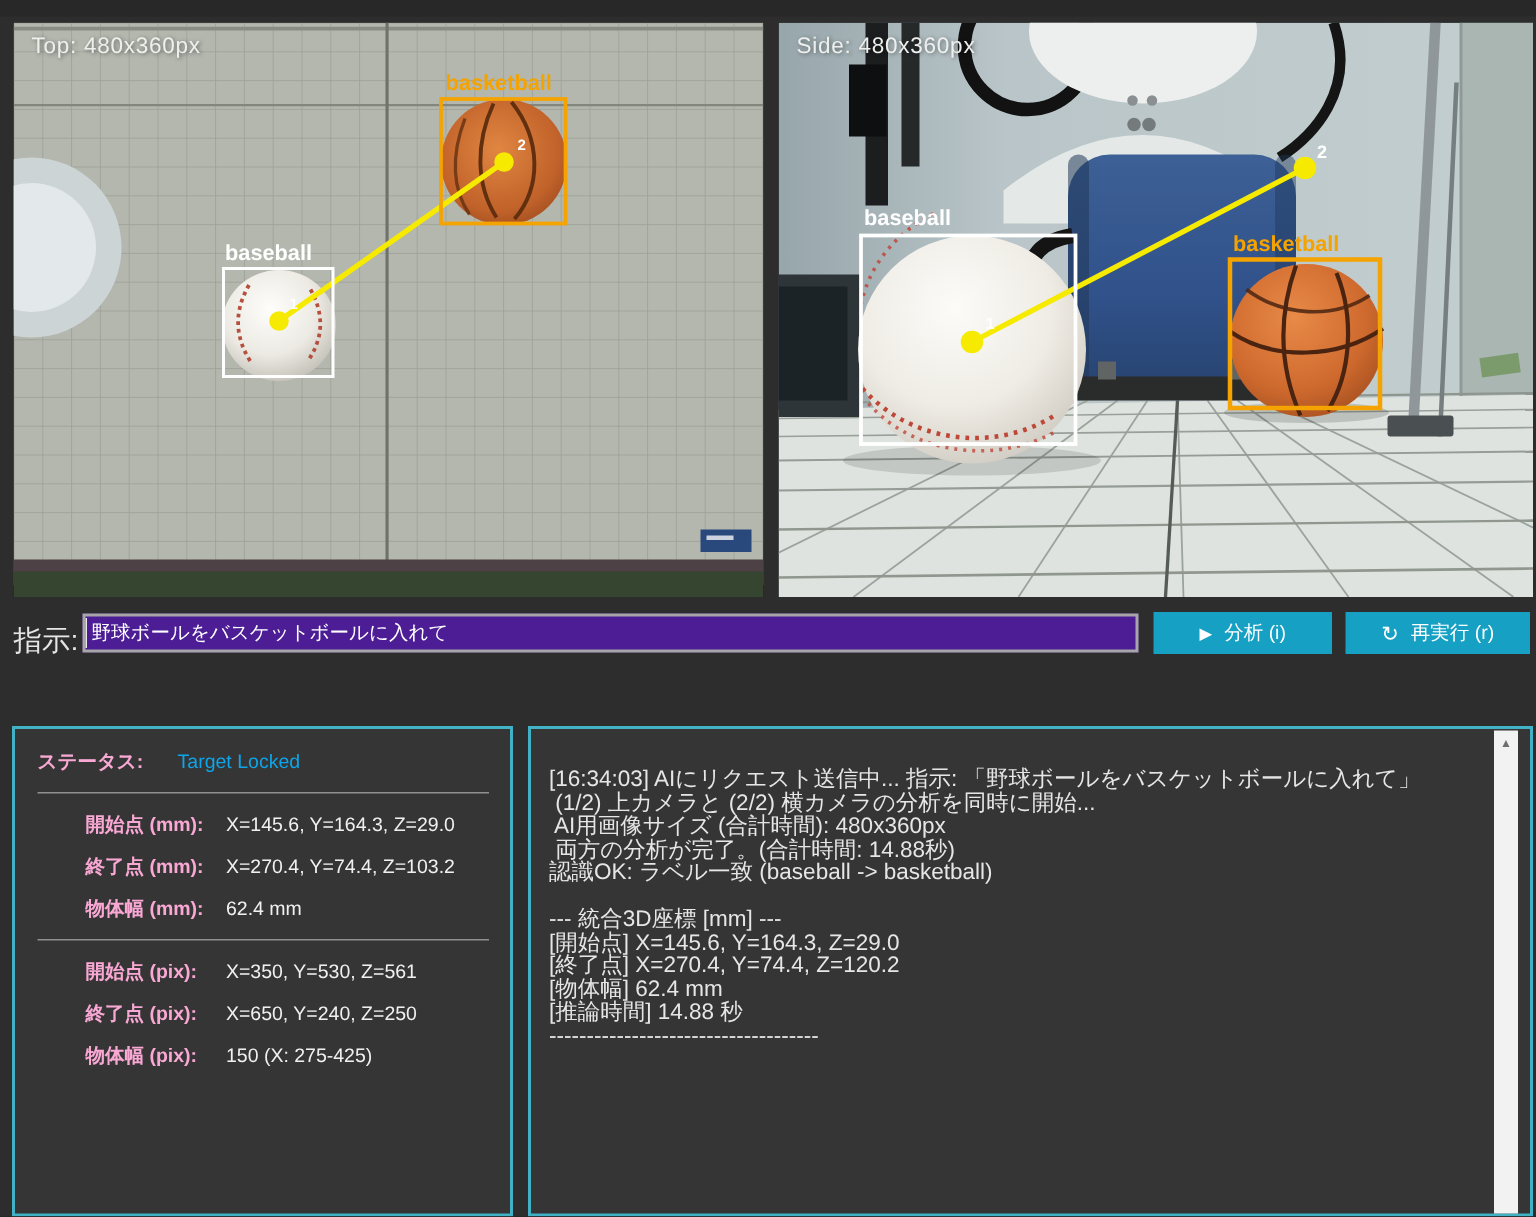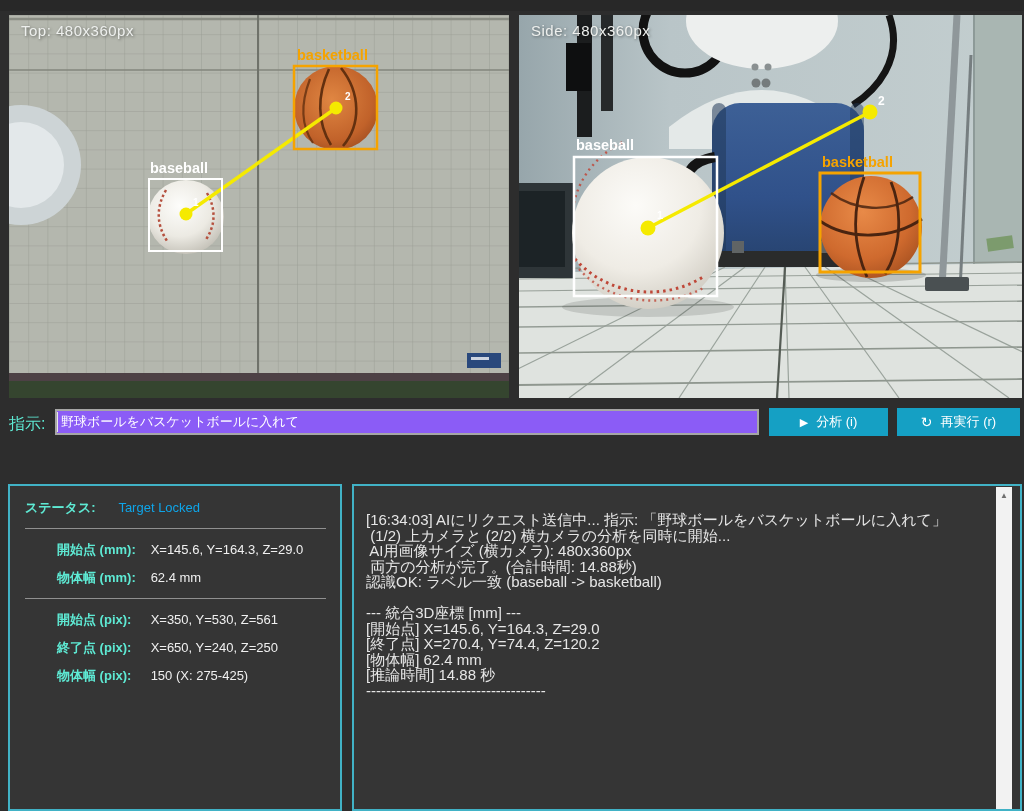--- a/index.html
+++ b/index.html
@@ -13,23 +13,23 @@
   #cam-top   { left:9px;   width:500px; height:383px; }
   #cam-side  { left:519px; width:503px; height:383px; }
   .cam-panel svg { position:absolute; left:0; top:0; }
   .cam-title { position:absolute; left:12px; top:7px; font-size:15px; color:#eef0ee;
                letter-spacing:.5px; text-shadow:1px 1px 3px rgba(0,0,0,.45); }
   .det-white  { fill:#ffffff; font-size:14.5px; font-weight:bold; }
   .det-orange { fill:#f5a300; font-size:14.5px; font-weight:bold; }
   .marker { fill:#ffffff; font-size:10px; font-weight:bold; }
 
   
-  .instr-label { position:absolute; left:9px; top:414px; font-size:16px; color:#5eead4; }
+  .instr-label { position:absolute; left:9px; top:414px; font-size:19px; color:#e5e5e5; }
   #instruction-input { position:absolute; left:55px; top:409px; width:704px; height:26px;
-     background:#8b5cf6; border:2px solid #a6a6a6; color:#ffffff; font-size:13px;
+     background:#4c1d95; border:2px solid #a6a6a6; color:#ffffff; font-size:13px;
      padding:0 4px; outline:none; font-family:inherit; }
   .btn { position:absolute; top:408px; height:28px; background:#15a0c4; color:#ffffff;
      border:none; font-size:13px; display:flex; align-items:center; justify-content:center;
      gap:8px; cursor:pointer; font-family:inherit; }
   #btn-analyze { left:769px; width:119px; }
   #btn-rerun   { left:897px; width:123px; }
   .btn .ic { font-size:11px; }
   #btn-rerun .ic { font-size:14px; }
 
   
@@ -37,21 +37,21 @@
   #heading-realtime { left:9px; }
   #heading-log { left:353px; }
 
   
   .panel { position:absolute; top:484px; height:327px; border:2px solid #41b2c6; background:#353535; }
   #data-panel { left:8px;   width:334px; padding:14px 12px 0 15px; }
   #log-panel  { left:352px; width:670px; }
 
   .drow { font-size:13px; color:#f0f0f0; margin-bottom:9px; line-height:16px; white-space:nowrap; }
   .drow.wide { margin-bottom:12px;padding-left:32px; }
-  .dlbl { font-weight:bold; color:#5eead4; display:inline-block; min-width:84px; margin-right:6px; }
+  .dlbl { font-weight:bold; color:#f9a8d4; display:inline-block; min-width:84px; margin-right:6px; }
   .dval.green { color:#0ea5e9; }
   .dsep { border:none; border-top:1px solid #909090; margin:12px 2px 13px 0; }
 
   .log-text { position:absolute; left:2px; top:0; right:30px; bottom:2px; padding:26px 4px 0 10px;
      overflow:hidden; }
   .log-line { font-size:15px; line-height:15.5px; min-height:15.5px; color:#e6e6e6; white-space:pre; }
 
   .scrollbar { position:absolute; top:1px; right:8px; width:16px; bottom:0; background:#f2f2f2; }
   .scroll-up { height:16px; display:flex; align-items:center; justify-content:center;
      color:#6f6f6f; font-size:8px; cursor:pointer; user-select:none; }
@@ -252,20 +252,24 @@
     <div class="drow">
       <span class="dlbl">ステータス:</span>
       <span class="dval green">Target Locked</span>
     </div>
     <hr class="dsep">
     <div class="drow wide">
       <span class="dlbl">開始点 (mm):</span>
       <span class="dval">X=145.6, Y=164.3, Z=29.0</span>
     </div>
     <div class="drow wide">
+      <span class="dlbl">終了点 (mm):</span>
+      <span class="dval">X=270.4, Y=74.4, Z=103.2</span>
+    </div>
+    <div class="drow wide">
       <span class="dlbl">物体幅 (mm):</span>
       <span class="dval">62.4 mm</span>
     </div>
     <hr class="dsep">
     <div class="drow wide">
       <span class="dlbl">開始点 (pix):</span>
       <span class="dval">X=350, Y=530, Z=561</span>
     </div>
     <div class="drow wide">
       <span class="dlbl">終了点 (pix):</span>
@@ -274,21 +278,21 @@
     <div class="drow wide">
       <span class="dlbl">物体幅 (pix):</span>
       <span class="dval">150 (X: 275-425)</span>
     </div>
   </div>
 
   <div class="panel" id="log-panel">
     <div class="log-text">
       <div class="log-line">[16:34:03] AIにリクエスト送信中... 指示: 「野球ボールをバスケットボールに入れて」</div>
       <div class="log-line"> (1/2) 上カメラと (2/2) 横カメラの分析を同時に開始...</div>
-      <div class="log-line"> AI用画像サイズ (横カメラ): 480x360px</div>
+      <div class="log-line"> AI用画像サイズ (合計時間): 480x360px</div>
       <div class="log-line"> 両方の分析が完了。(合計時間: 14.88秒)</div>
       <div class="log-line">認識OK: ラベル一致 (baseball -&gt; basketball)</div>
       <div class="log-line"></div>
       <div class="log-line">--- 統合3D座標 [mm] ---</div>
       <div class="log-line">[開始点] X=145.6, Y=164.3, Z=29.0</div>
       <div class="log-line">[終了点] X=270.4, Y=74.4, Z=120.2</div>
       <div class="log-line">[物体幅] 62.4 mm</div>
       <div class="log-line">[推論時間] 14.88 秒</div>
       <div class="log-line">------------------------------------</div>
     </div>

